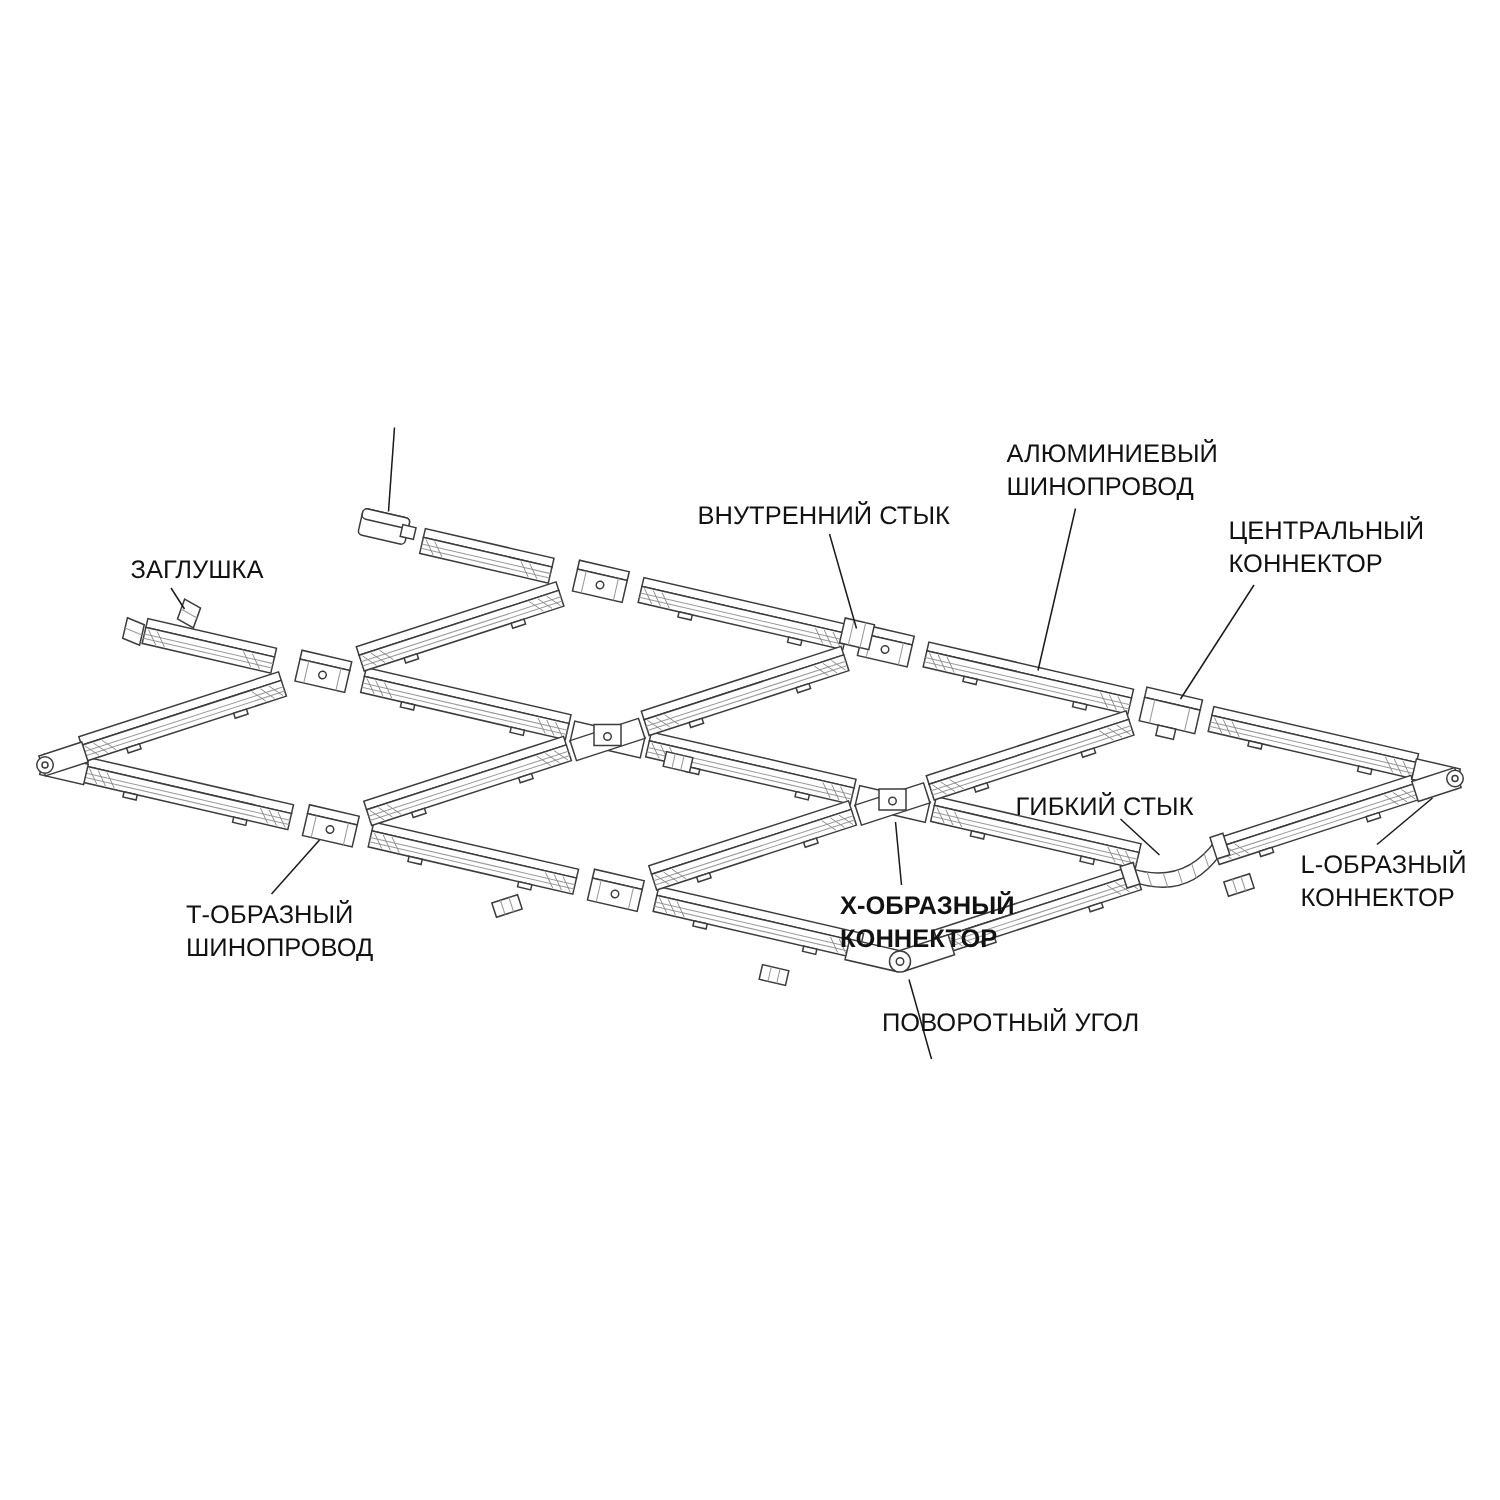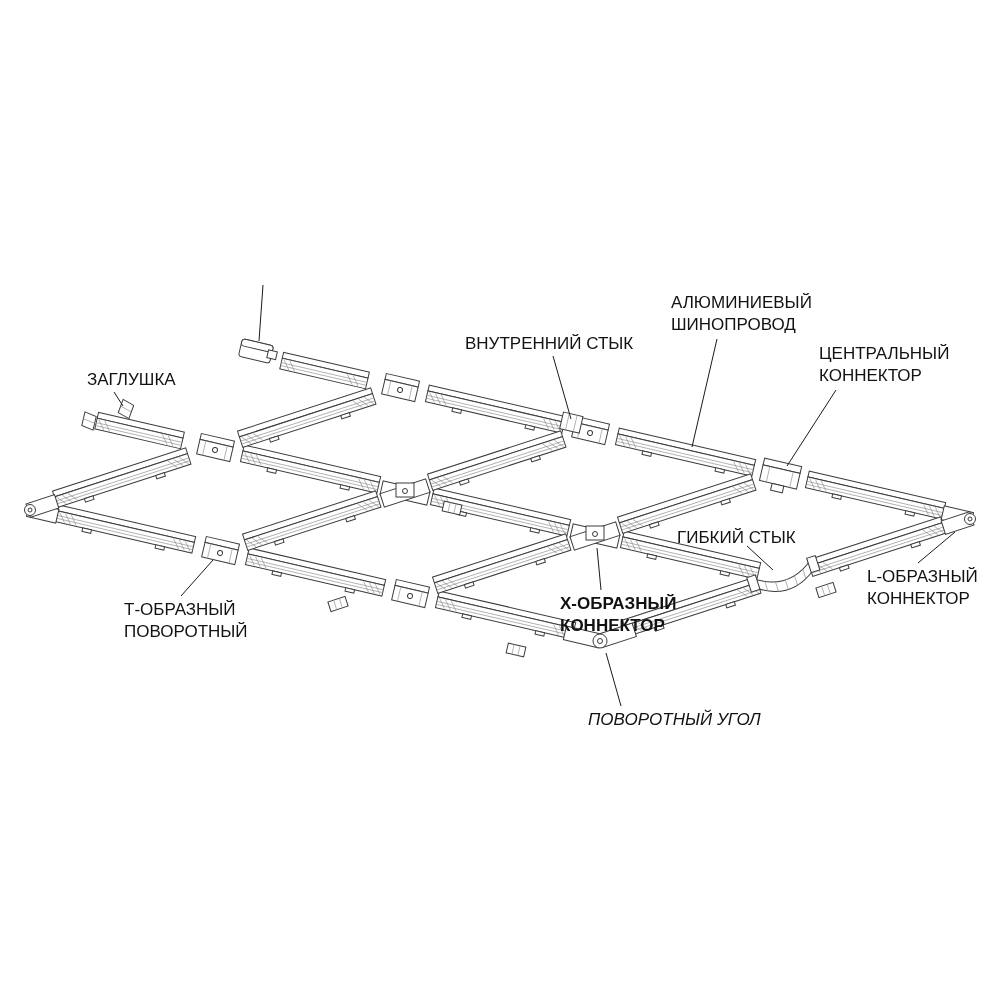--- a/index.html
+++ b/index.html
@@ -199,18 +199,18 @@
   <div class="label" style="left:87px;top:369px;">ЗАГЛУШКА</div>
   <div class="label" style="left:465px;top:333px;">ВНУТРЕННИЙ СТЫК</div>
   <div class="label" style="left:671px;top:292px;">АЛЮМИНИЕВЫЙ
 ШИНОПРОВОД</div>
   <div class="label" style="left:819px;top:343px;">ЦЕНТРАЛЬНЫЙ
 КОННЕКТОР</div>
   <div class="label" style="left:677px;top:527px;">ГИБКИЙ СТЫК</div>
   <div class="label" style="left:867px;top:566px;">L-ОБРАЗНЫЙ
 КОННЕКТОР</div>
   <div class="label" style="left:124px;top:599px;">Т-ОБРАЗНЫЙ
-ПОВОРОТНЫЙ</div>
+ШИНОПРОВОД</div>
   <div class="label" style="left:560px;top:593px;font-weight:bold;">Х-ОБРАЗНЫЙ
 КОННЕКТОР</div>
-  <div class="label" style="left:588px;top:709px;font-style:italic;">ПОВОРОТНЫЙ УГОЛ</div>
+  <div class="label" style="left:588px;top:671px;">ПОВОРОТНЫЙ УГОЛ</div>
 
 </div>
 
 </body></html>

